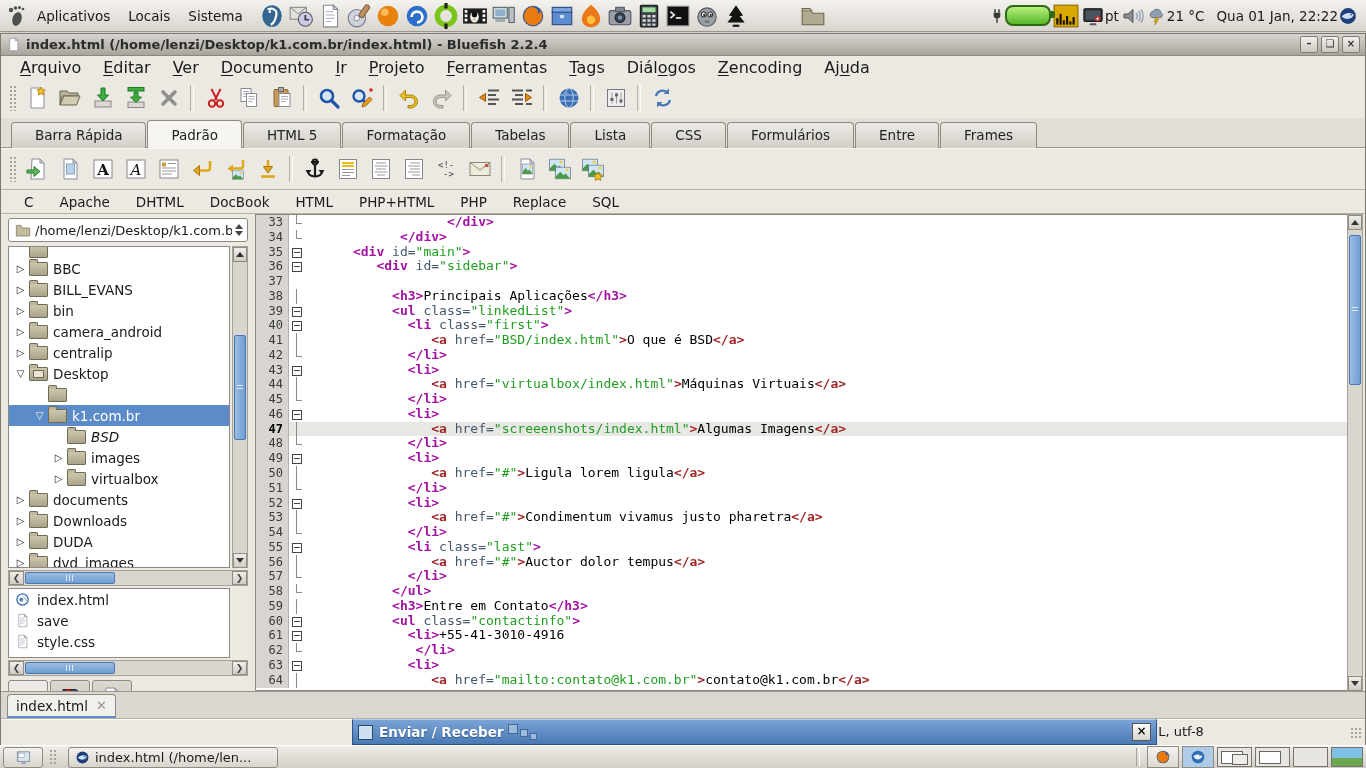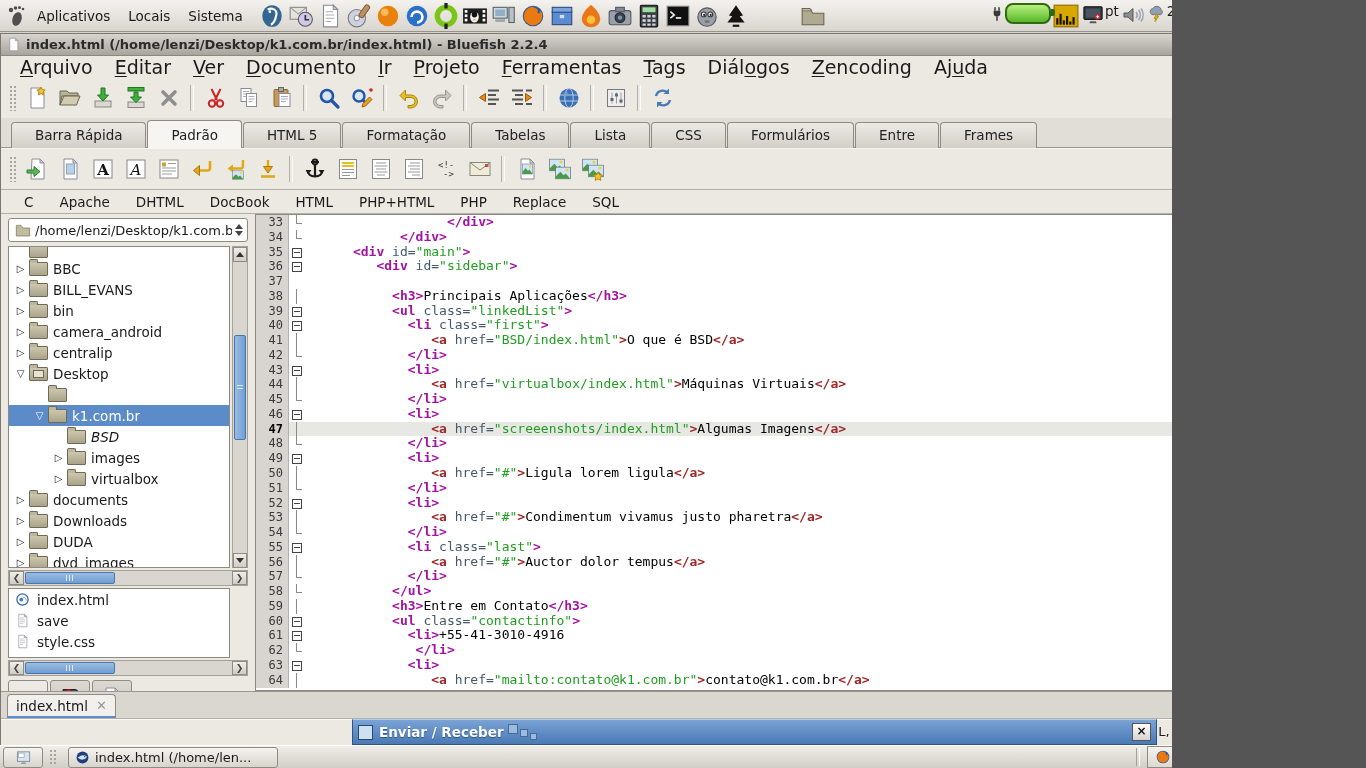--- a/index.html
+++ b/index.html
@@ -1,30 +1,30 @@
 <!DOCTYPE html>
 <html><head>
 <meta charset="utf-8">
 <style>
   html,body{margin:0;padding:0;background:#555;}
-  #screen{position:relative;width:1172px;height:768px;overflow:hidden;
+  #screen{position:relative;width:1366px;height:768px;overflow:hidden;
     font-family:"DejaVu Sans",sans-serif;font-size:13px;color:#1a1a1a;
     background:#d6d2cc;}
   .abs{position:absolute;}
   .icon{display:inline-flex;align-items:center;justify-content:center;flex:none;}
   .icon svg{width:100%;height:100%;}
 
   
   #panel{left:0;top:0;width:1366px;height:32px;
     background:linear-gradient(#f4f2ee,#d9d5cf);border-bottom:1px solid #97938c;
     display:flex;align-items:center;padding:0 4px;box-sizing:border-box;}
   .panel-menu{padding:5px 9px;font-size:13.5px;cursor:default;}
   .launcher{width:29px;height:29px;display:flex;align-items:center;justify-content:center;}
   .launcher .icon{width:26px;height:26px;}
-  #tray{margin-left:auto;display:flex;gap:0;padding-right:4px;}
+  #tray{margin-left:auto;display:flex;align-items:center;gap:0;padding-right:4px;}
   .tray-text{font-size:13.5px;}
   .battery{width:42px;height:17px;border:2px solid #2f6a12;border-radius:8px;
     background:linear-gradient(#b8f07e,#57b829);position:relative;}
   .battery::after{content:"";position:absolute;right:-6px;top:4px;width:4px;height:7px;
     background:#2f6a12;border-radius:0 2px 2px 0;}
 
   
   #win{left:0;top:33px;width:1366px;height:712px;background:#ece9e3;
     border:1px solid #7b7871;box-sizing:border-box;}
   #titlebar{left:0;top:0;width:100%;height:22px;
@@ -32,21 +32,21 @@
     display:flex;align-items:center;padding:0 5px;box-sizing:border-box;
     border-bottom:1px solid #8c8881;}
   #titlebar .t{font-weight:bold;font-size:13px;color:#2b2b2b;margin-left:5px;
     white-space:nowrap;overflow:hidden;}
   .winbtns{margin-left:auto;display:flex;gap:3px;}
   .wbtn{width:16px;height:15px;background:linear-gradient(#f2f0ec,#ccc8c1);
     border:1px solid #807c75;font-size:10px;line-height:13px;text-align:center;
     color:#333;border-radius:2px;font-weight:bold;}
   #menubar{left:0;top:22px;width:100%;height:22px;display:flex;
     padding-left:8px;box-sizing:border-box;background:#ece9e3;align-items:center;}
-  .menu-item{padding:3px 11px;font-size:19px;}
+  .menu-item{padding:3px 11px;font-size:16px;}
   .menu-item u{text-underline-offset:2px;}
 
   .toolbar{left:0;width:100%;display:flex;align-items:center;background:#ece9e3;
     box-sizing:border-box;}
   #toolbar1{top:44px;height:40px;padding-left:4px;}
   #toolbar2{top:114px;height:40px;padding-left:4px;border-top:1px solid #f8f6f3;}
   .grip{width:7px;height:26px;margin:0 4px;
     background-image:radial-gradient(#a8a49d 1px,transparent 1.2px);
     background-size:4px 4px;}
   .tbtn{width:33px;height:32px;display:flex;align-items:center;justify-content:center;

